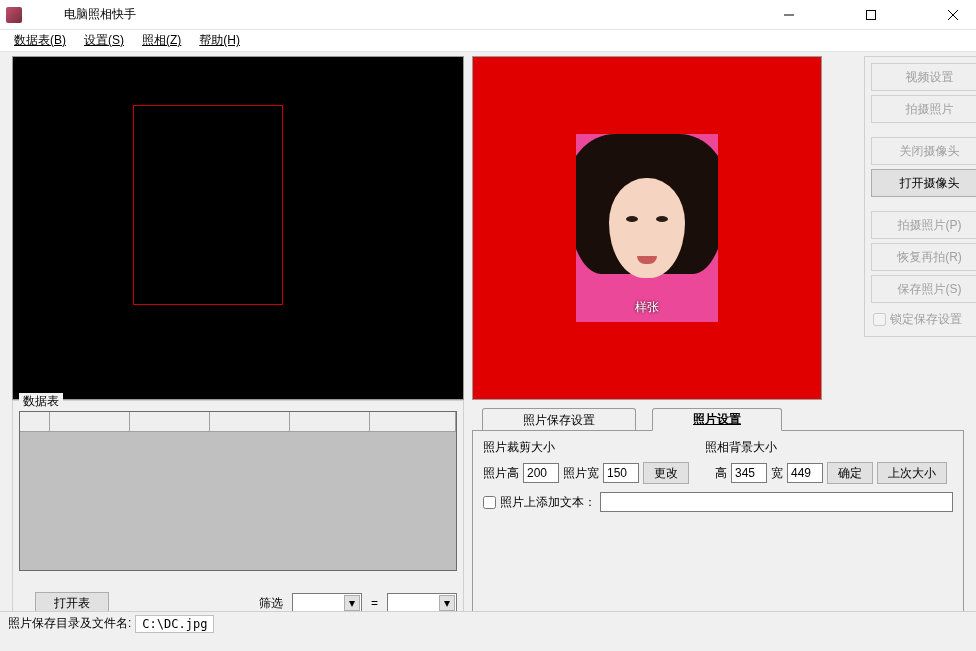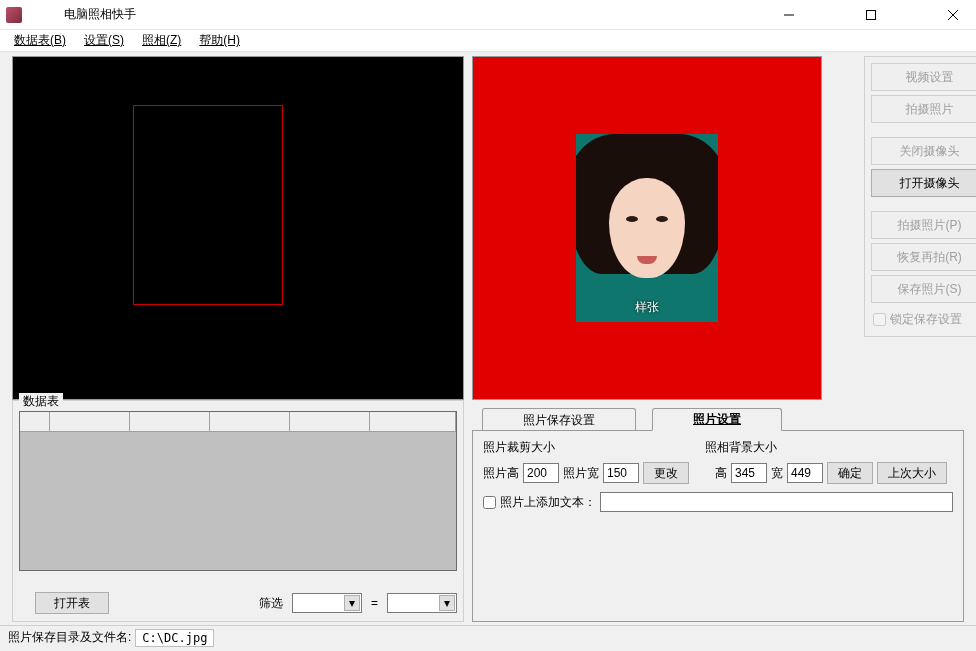--- a/index.html
+++ b/index.html
@@ -13,21 +13,21 @@
 
 .menubar { height: 22px; background: #fff; display: flex; align-items: center; padding-left: 6px; border-bottom: 1px solid #e5e5e5; gap: 2px; }
 .menubar .m { padding: 2px 8px; cursor: pointer; text-decoration: underline; }
 
 .workspace { position: relative; width: 976px; height: 574px; background: #f0f0f0; }
 
 .camera-panel { position: absolute; left: 12px; top: 4px; width: 452px; height: 344px; background: #000; border: 1px solid #9a9a9a; }
 .camera-rect { position: absolute; left: 120px; top: 48px; width: 150px; height: 200px; border: 1px solid #cc0000; }
 
 .preview-panel { position: absolute; left: 472px; top: 4px; width: 350px; height: 344px; background: #e00000; border: 1px solid #9a9a9a; display: flex; align-items: center; justify-content: center; }
-.sample-photo { width: 142px; height: 188px; position: relative; background: #0f766e; overflow: hidden; display: flex; align-items: flex-end; justify-content: center; }
+.sample-photo { width: 142px; height: 188px; position: relative; background: #ec4899; overflow: hidden; display: flex; align-items: flex-end; justify-content: center; }
 .hair { position:absolute; top:0; left:-10px; right:-10px; height:140px; background:#1a0e0a; border-radius: 70px 70px 50px 50px / 80px 80px 120px 120px; }
 .face { position:absolute; top:44px; left:33px; width:76px; height:100px; background:#f5d5c2; border-radius: 40px 40px 38px 38px / 48px 48px 60px 60px; }
 .eye { position:absolute; width:12px; height:6px; background:#2a1a12; border-radius:50%; top:82px; }
 .eye.l { left:50px; } .eye.r { left:80px; }
 .lips { position:absolute; top:122px; left:61px; width:20px; height:8px; background:#c85a5a; border-radius:0 0 10px 10px; }
 .sample-label { position:absolute; bottom:6px; width:100%; text-align:center; color:#fff; font-size:12px; text-shadow:0 0 3px #000; }
 
 .side-buttons { position: absolute; left: 832px; top: 4px; width: 131px; border: 1px solid #d0d0d0; padding: 6px; display: flex; flex-direction: column; gap: 4px; margin-left: 32px; }
 .side-buttons .sep { height: 6px; }
 .btn { height: 28px; background: #e1e1e1; border: 1px solid #adadad; display: flex; align-items: center; justify-content: center; cursor: pointer; }
@@ -52,21 +52,21 @@
 .tab { padding:3px 40px 0 40px; border:1px solid #9a9a9a; border-bottom:none; background:#f0f0f0; margin-right:16px; border-radius:3px 3px 0 0; position:relative; cursor:pointer; }
 .tab.active { background:#f0f0f0; font-weight:bold; text-decoration:underline; z-index:2; border-bottom:1px solid #f0f0f0; margin-bottom:-1px; padding-top:2px; }
 .tab-page { border:1px solid #9a9a9a; height:192px; padding:8px 10px; background:#f0f0f0; }
 .field-row { display:flex; align-items:center; gap:4px; margin-bottom:8px; flex-wrap:wrap; }
 .section-labels { display:flex; margin-bottom:6px; }
 .section-labels > div:first-child { width:222px; }
 input.txt { height:20px; border:1px solid #7a7a7a; background:#fff; padding:0 3px; width:36px; text-align:left; }
 .btn.sm { height:22px; padding:0 10px; width:auto; }
 .long-input { flex:1; height:20px; border:1px solid #7a7a7a; background:#fff; }
 
-.statusbar { position:absolute; left:0; bottom:2px; width:976px; height:24px; background:#f0f0f0; border-top:1px solid #d0d0d0; display:flex; align-items:center; padding-left:8px; }
+.statusbar { position:absolute; left:0; bottom:16px; width:976px; height:24px; background:#f0f0f0; border-top:1px solid #d0d0d0; display:flex; align-items:center; padding-left:8px; }
 .status-path { background:#fff; border:1px solid #c0c0c0; padding:1px 6px; font-family:Consolas, monospace; }
 </style>
 </head>
 <body>
 
 <div class="titlebar">
   <div class="icon"></div>
   <div class="title">电脑照相快手</div>
   <div class="winbtn">
       <svg viewBox="0 0 10 10">

